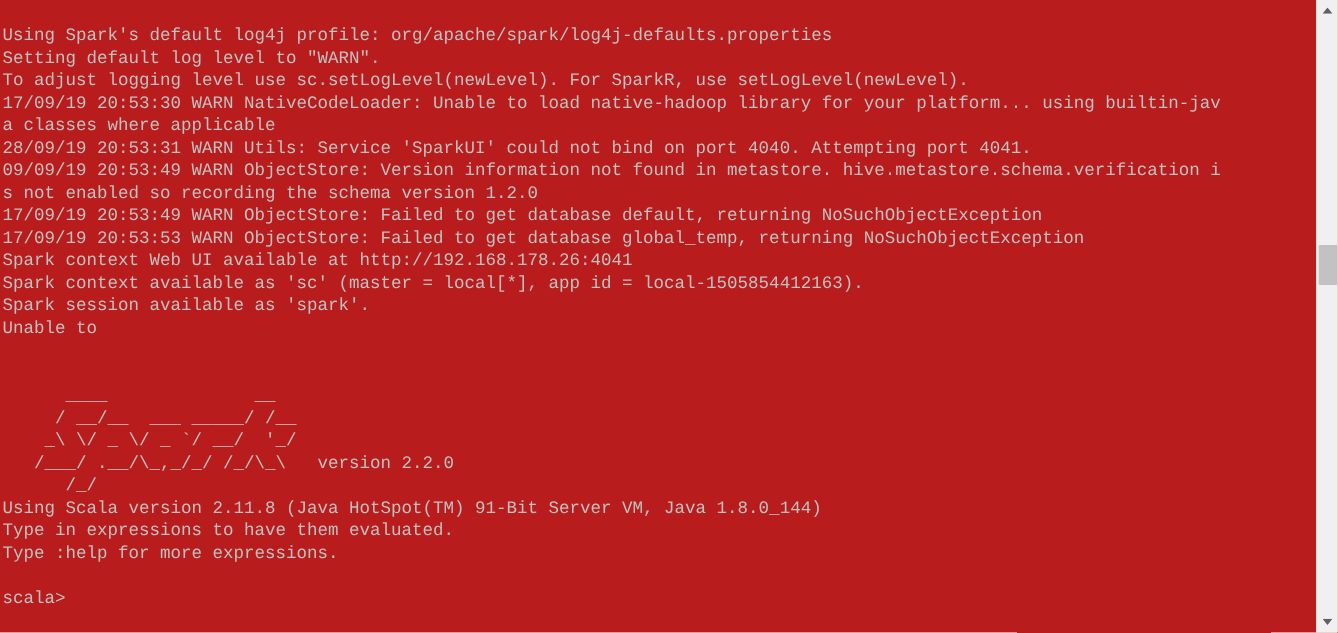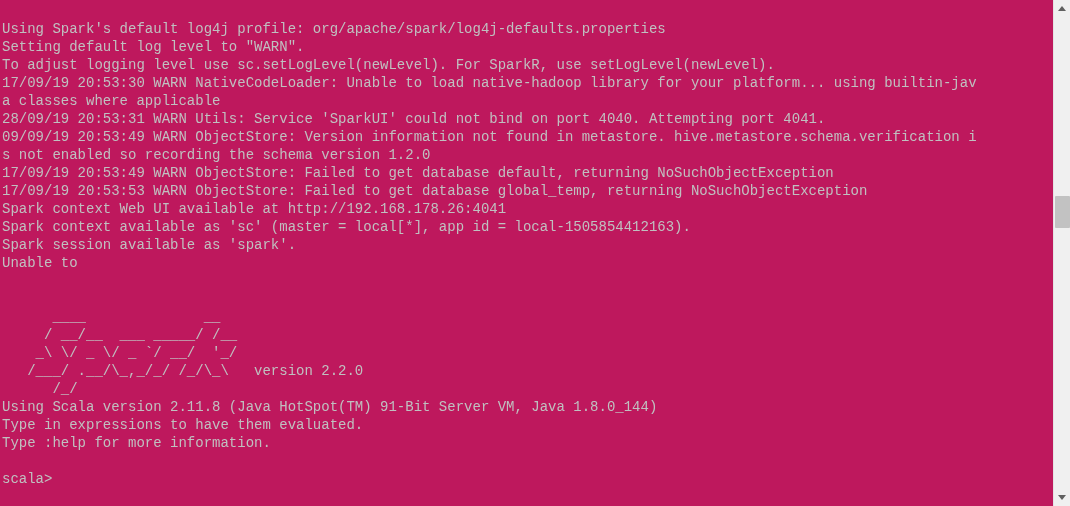--- a/index.html
+++ b/index.html
@@ -17,21 +17,21 @@
     position: relative;
     width: 1070px;
     height: 506px;
   }
   .terminal {
     position: absolute;
     left: 0;
     top: 0;
     width: 1053px;
     height: 506px;
-    background: #be185d;
+    background: #b91c1c;
     color: #c0c0c0;
     box-sizing: border-box;
     padding: 2px 2px 2px 2px;
     white-space: pre;
     overflow: hidden;
   }
   .scrollbar {
     position: absolute;
     top: 0;
     right: 0;
@@ -89,21 +89,21 @@
 <span class="line">Unable to</span>
 <span class="line"></span>
 <span class="line"></span>
 <span class="line">      ____              __</span>
 <span class="line">     / __/__  ___ _____/ /__</span>
 <span class="line">    _\ \/ _ \/ _ `/ __/  '_/</span>
 <span class="line">   /___/ .__/\_,_/_/ /_/\_\   version 2.2.0</span>
 <span class="line">      /_/</span>
 <span class="line">Using Scala version 2.11.8 (Java HotSpot(TM) 91-Bit Server VM, Java 1.8.0_144)</span>
 <span class="line">Type in expressions to have them evaluated.</span>
-<span class="line">Type :help for more information.</span>
+<span class="line">Type :help for more expressions.</span>
 <span class="line"></span>
 <span class="line">scala&gt;</span>
   </div>
 
   <div class="scrollbar">
     <div class="sb-arrow">
       <svg width="8" height="5" viewBox="0 0 8 5">
           <polygon points="4,0 8,5 0,5" fill="#606060"></polygon>
         </svg>
     </div>

